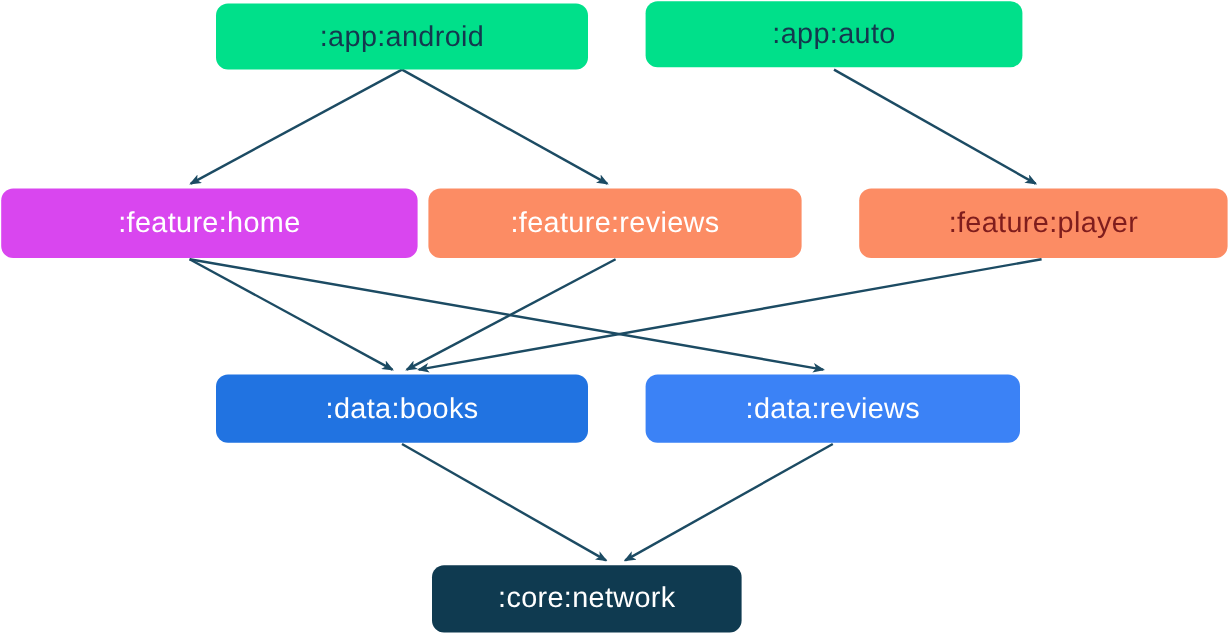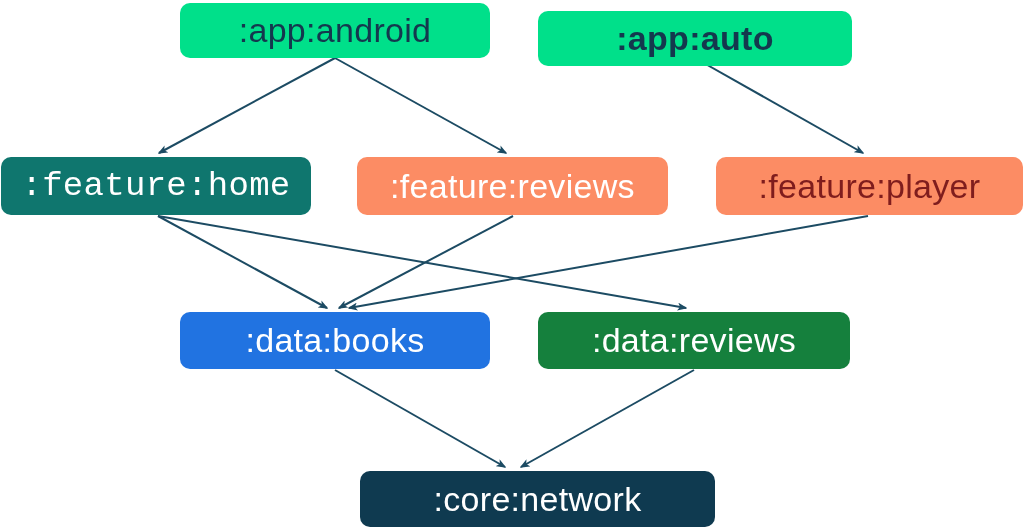--- a/index.html
+++ b/index.html
@@ -21,21 +21,21 @@
     width: 1027px;
     height: 531px;
     pointer-events: none;
   }
   .node {
     position: absolute;
     border-radius: 10px;
     display: flex;
     align-items: center;
     justify-content: center;
-    font-size: 34px;
+    font-size: 24px;
     font-weight: 400;
     letter-spacing: 0.3px;
     white-space: nowrap;
     box-sizing: border-box;
   }
 </style>
 </head>
 <body>
 
 <div class="canvas" style="background: rgb(255, 255, 255);">
@@ -52,21 +52,21 @@
         <line x1="158" y1="216" x2="327" y2="308" stroke="#1C4B63" stroke-width="2" marker-end="url(#arrowhead)"></line>
         <line x1="158" y1="216" x2="686" y2="308" stroke="#1C4B63" stroke-width="2" marker-end="url(#arrowhead)"></line>
         <line x1="513" y1="216" x2="339" y2="308" stroke="#1C4B63" stroke-width="2" marker-end="url(#arrowhead)"></line>
         <line x1="868" y1="216" x2="349" y2="308" stroke="#1C4B63" stroke-width="2" marker-end="url(#arrowhead)"></line>
         <line x1="335" y1="370" x2="505" y2="467" stroke="#1C4B63" stroke-width="2" marker-end="url(#arrowhead)"></line>
         <line x1="694" y1="370" x2="521" y2="467" stroke="#1C4B63" stroke-width="2" marker-end="url(#arrowhead)"></line>
       </g>
   </svg>
   <div id="nodes-layer">
       <div class="node" style="left: 180px; top: 3px; width: 310px; height: 55px; background: rgb(0, 224, 138); color: rgb(20, 56, 78);">:app:android</div>
-      <div class="node" style="left: 538px; top: 11px; width: 314px; height: 55px; background: rgb(0, 224, 138); color: rgb(20, 56, 78); font-weight: bold;">:app:auto</div>
-      <div class="node" style="left: 1px; top: 157px; width: 310px; height: 58px; background: #0f766e; color: rgb(255, 255, 255); font-family: Liberation Mono, monospace;">:feature:home</div>
+      <div class="node" style="left: 538px; top: 1px; width: 314px; height: 55px; background: rgb(0, 224, 138); color: rgb(20, 56, 78);">:app:auto</div>
+      <div class="node" style="left: 1px; top: 157px; width: 347px; height: 58px; background: #d946ef; color: rgb(255, 255, 255);">:feature:home</div>
       <div class="node" style="left: 357px; top: 157px; width: 311px; height: 58px; background: rgb(252, 140, 100); color: rgb(255, 255, 255);">:feature:reviews</div>
       <div class="node" style="left: 716px; top: 157px; width: 307px; height: 58px; background: rgb(252, 140, 100); color: #7f1d1d;">:feature:player</div>
       <div class="node" style="left: 180px; top: 312px; width: 310px; height: 57px; background: rgb(33, 115, 225); color: rgb(255, 255, 255); text-align: right;">:data:books</div>
-      <div class="node" style="left: 538px; top: 312px; width: 312px; height: 57px; background: #15803d; color: rgb(255, 255, 255);">:data:reviews</div>
-      <div class="node" style="left: 360px; top: 471px; width: 355px; height: 56px; background: rgb(15, 58, 80); color: rgb(255, 255, 255);">:core:network</div>
+      <div class="node" style="left: 538px; top: 312px; width: 312px; height: 57px; background: #3b82f6; color: rgb(255, 255, 255);">:data:reviews</div>
+      <div class="node" style="left: 360px; top: 471px; width: 258px; height: 56px; background: rgb(15, 58, 80); color: rgb(255, 255, 255);">:core:network</div>
     </div>
 </div>
 
 </body></html>

